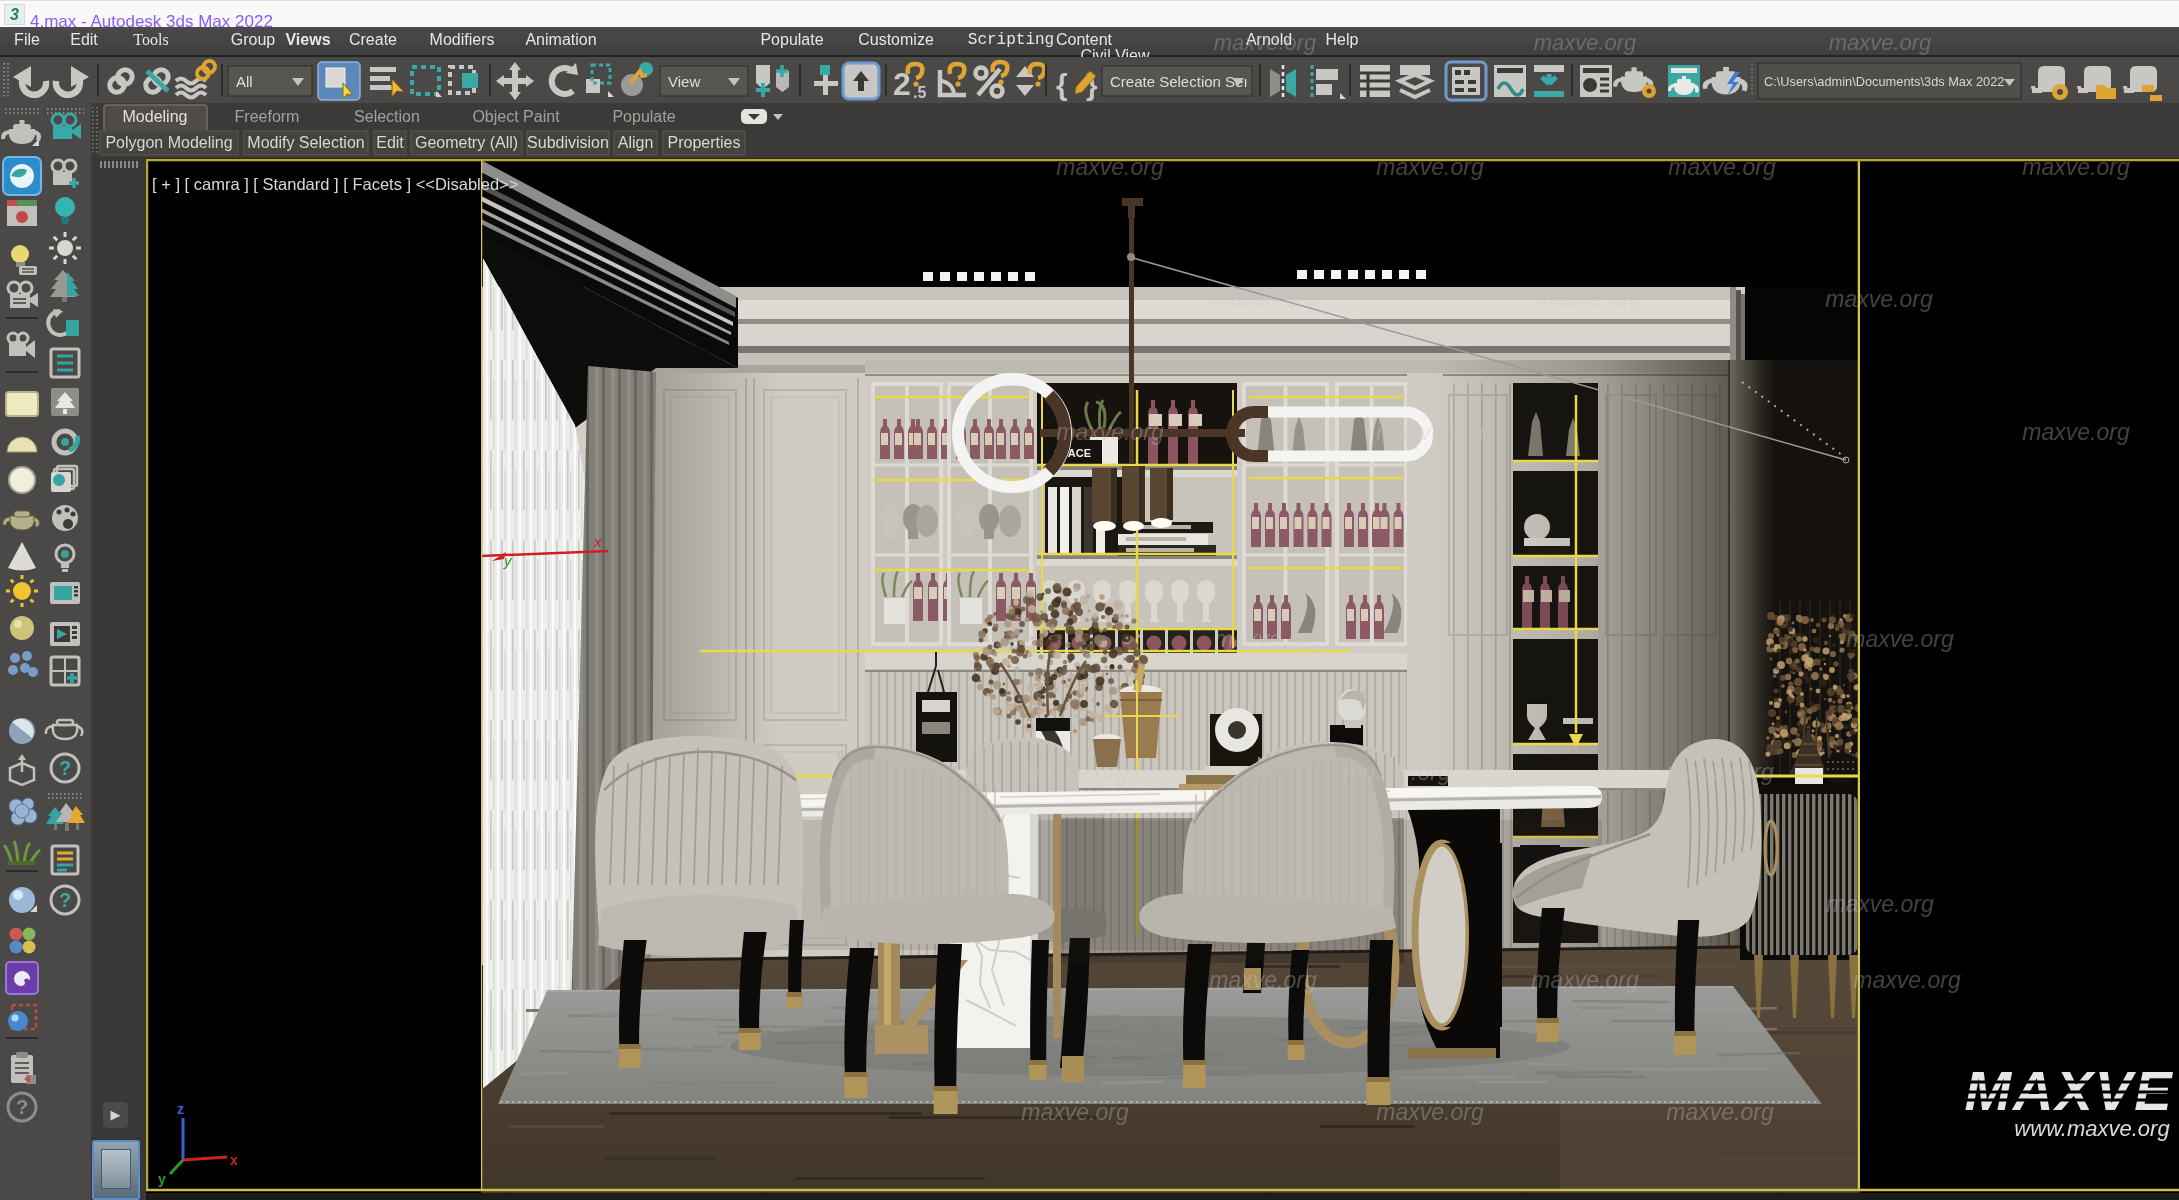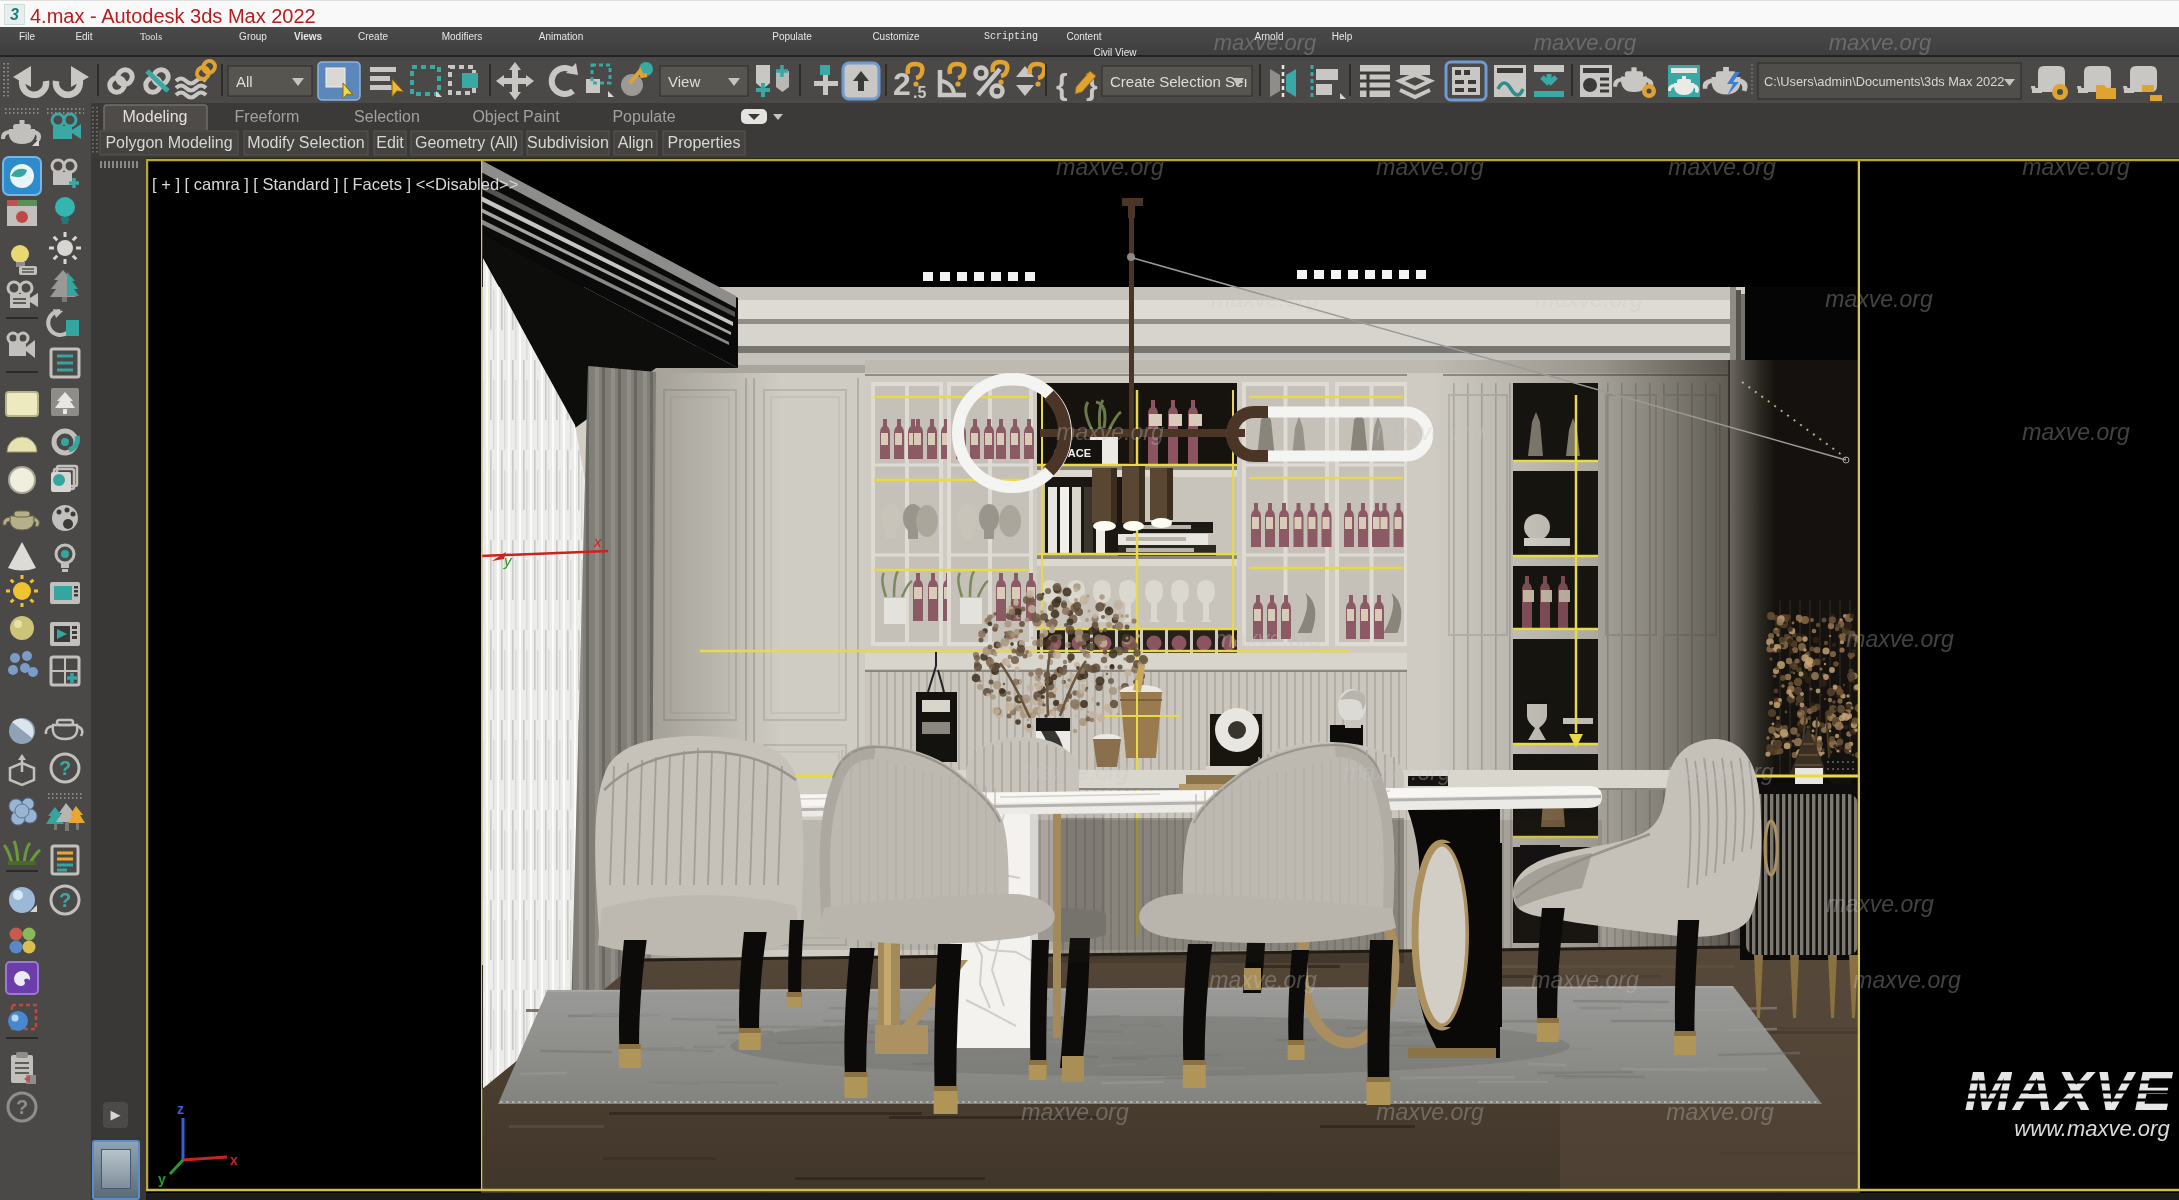--- a/index.html
+++ b/index.html
@@ -1,23 +1,23 @@
 <!DOCTYPE html>
 <html><head><meta charset="utf-8"><title>4.max - Autodesk 3ds Max 2022</title>
 <style>
 *{margin:0;padding:0;box-sizing:border-box}
 html,body{width:2179px;height:1200px;overflow:hidden;background:#000;font-family:"Liberation Sans",sans-serif}
 .abs{position:absolute}
 </style></head>
 <body>
 <div class="abs" style="left:0;top:0;width:2179px;height:27px;background:#f9f9f9;border-top:1px solid #e0e0e0">
   <div class="abs" style="left:4px;top:3px;width:21px;height:21px;background:#e7efee;border:1px solid #cfdeda;font-weight:bold;color:#1d7b76;font-size:16px;text-align:center;line-height:19px;font-style:italic">3</div>
-  <div class="abs" style="left:30px;top:4px;font-size:20px;color:#b91c1c">4.max - Autodesk 3ds Max 2022</div>
+  <div class="abs" style="left:30px;top:11px;font-size:17px;color:#8b5cf6">4.max - Autodesk 3ds Max 2022</div>
 </div>
-<div class="abs" style="left:0;top:27px;width:2179px;height:30px;background:linear-gradient(#4a4a4a,#3e3e3e);border-bottom:2px solid #232323;color:#e6e6e6;font-size:10px">
+<div class="abs" style="left:0;top:27px;width:2179px;height:30px;background:linear-gradient(#4a4a4a,#3e3e3e);border-bottom:2px solid #232323;color:#e6e6e6;font-size:16px">
     <span style="position:absolute;left:27px;top:4px;transform:translateX(-50%);">File</span>
     <span style="position:absolute;left:84px;top:4px;transform:translateX(-50%);">Edit</span>
     <span style="position:absolute;left:151px;top:4px;transform:translateX(-50%);font-family:Liberation Serif, serif;">Tools</span>
     <span style="position:absolute;left:223px;top:4px;transform:translateX(-50%);margin-left:30px;">Group</span>
     <span style="position:absolute;left:308px;top:4px;transform:translateX(-50%);font-weight:bold;">Views</span>
     <span style="position:absolute;left:373px;top:4px;transform:translateX(-50%);">Create</span>
     <span style="position:absolute;left:462px;top:4px;transform:translateX(-50%);">Modifiers</span>
     <span style="position:absolute;left:561px;top:4px;transform:translateX(-50%);">Animation</span>
     <span style="position:absolute;left:676px;top:4px;transform:translateX(-50%);margin-top:30px;">Graph Editors</span>
     <span style="position:absolute;left:792px;top:4px;transform:translateX(-50%);">Populate</span>

